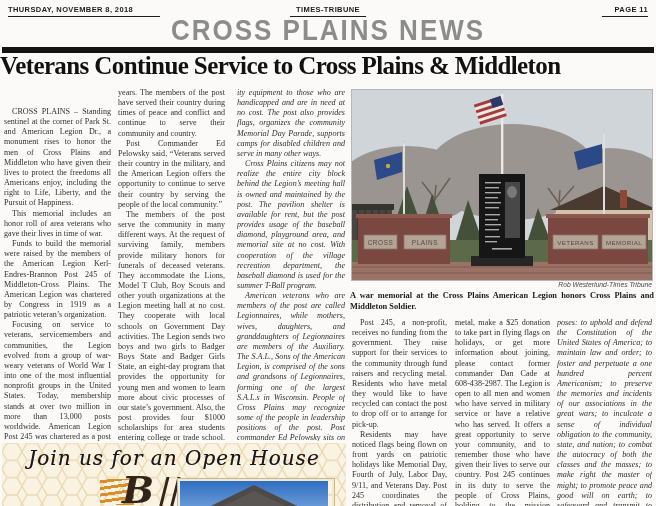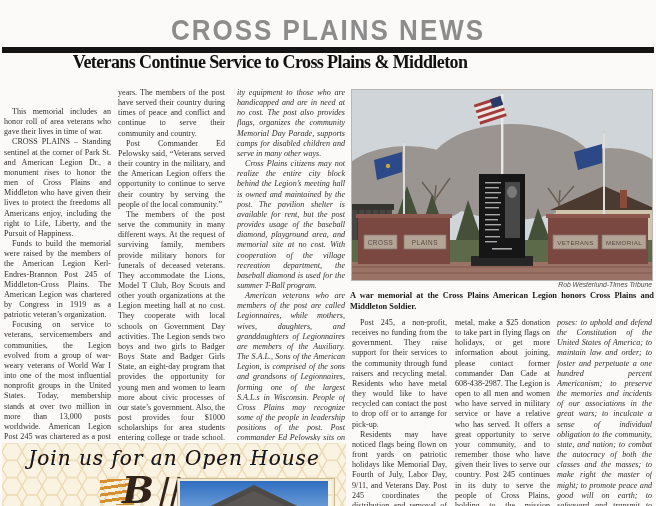--- a/index.html
+++ b/index.html
@@ -13,21 +13,21 @@
   .mh-date{position:absolute;left:8px;top:2px;border-bottom:1.6px solid #1c1c1c;padding:0 2px 2px 0;min-width:150px;}
   .mh-paper{position:absolute;left:50%;transform:translateX(-50%);top:2px;border-bottom:1.6px solid #1c1c1c;padding:0 6px 2px 6px;}
   .mh-page{position:absolute;right:8px;top:2px;border-bottom:1.6px solid #1c1c1c;padding:0 0 2px 6px;min-width:40px;text-align:right;}
 
   .banner{position:absolute;top:14px;left:0;width:656px;text-align:center;
           font-family:"Liberation Sans",sans-serif;font-weight:bold;font-size:26px;
           letter-spacing:2px;color:#8c8c8c;transform:scaleY(1.1);transform-origin:top;}
   .black-bar{position:absolute;top:47px;left:2px;width:652px;height:6px;background:#141414;}
 
   .headline{position:absolute;top:52px;left:0;width:540px;text-align:center;white-space:nowrap;
-            font-family:"Liberation Serif",serif;font-weight:bold;font-size:18px;letter-spacing:-.6px;color:#121110;}
+            font-family:"Liberation Serif",serif;font-weight:bold;font-size:25px;letter-spacing:-.6px;color:#121110;}
 
   
   .byline{position:absolute;left:4px;top:86px;width:107px;}
   .byline-name{display:block;font-family:"Liberation Sans",sans-serif;font-size:8.2px;font-weight:bold;
                border-bottom:1.3px solid #1c1c1c;padding-bottom:1px;}
   .byline-credit{display:block;text-align:right;font-style:italic;font-size:8px;padding-top:1px;}
 
   
   .col{position:absolute;font-size:8.1px;line-height:10.15px;text-align:justify;overflow:hidden;color:#33302d;}
   .col p{margin:0;}
@@ -61,30 +61,35 @@
   .ad-logo-strokes{position:absolute;left:62px;top:4px;width:20px;height:36px;
       border-left:3px solid #33241a;transform:skewX(-14deg);}
   .ad-logo-strokes:before{content:"";position:absolute;left:8px;top:0;height:36px;border-left:3px solid #33241a;}
   .ad-photo{position:absolute;right:12px;top:36px;width:152px;height:40px;border:2px solid #f2e9d4;box-shadow:0 0 0 1px #cbb98e;}
 </style>
 </head>
 <body>
 
 <div class="page">
 
+  <div class="masthead">
+    <span class="mh-date">THURSDAY, NOVEMBER 8, 2018</span>
+    <span class="mh-paper">TIMES-TRIBUNE</span>
+    <span class="mh-page">PAGE 11</span>
+  </div>
 
   <div class="banner">CROSS PLAINS NEWS</div>
   <div class="black-bar"></div>
 
   <div class="headline">Veterans Continue Service to Cross Plains &amp; Middleton</div>
 
 
   <div class="col" id="col0">
+      <p class="ind">CROSS PLAINS – Standing sentinel at the corner of Park St. and American Legion Dr., a monument rises to honor the men of Cross Plains and Middleton who have given their lives to protect the freedoms all Americans enjoy, including the right to Life, Liberty, and the Pursuit of Happiness.</p>
       <p class="ind">This memorial includes an honor roll of area veterans who gave their lives in time of war.</p>
-      <p class="ind">CROSS PLAINS – Standing sentinel at the corner of Park St. and American Legion Dr., a monument rises to honor the men of Cross Plains and Middleton who have given their lives to protect the freedoms all Americans enjoy, including the right to Life, Liberty, and the Pursuit of Happiness.</p>
       <p class="ind">Funds to build the memorial were raised by the members of the American Legion Kerl-Endres-Brannon Post 245 of Middleton-Cross Plains. The American Legion was chartered by Congress in 1919 as a patriotic veteran’s organization.</p>
       <p class="ind">Focusing on service to veterans, servicemembers and communities, the Legion evolved from a group of war-weary veterans of World War I into one of the most influential nonprofit groups in the United States. Today, membership stands at over two million in more than 13,000 posts worldwide. American Legion Post 245 was chartered as a post on February 3, 1928. Its members have been serving the Cross Plains area for the past 90</p>
     </div>
   <div class="col" id="col1">
       <p class="cont">years. The members of the post have served their country during times of peace and conflict and continue to serve their community and country.</p>
       <p class="ind">Post Commander Ed Pelowsky said, “Veterans served their country in the military, and the American Legion offers the opportunity to continue to serve their country by serving the people of the local community.”</p>
       <p class="ind">The members of the post serve the community in many different ways. At the request of surviving family, members provide military honors for funerals of deceased veterans. They accommodate the Lions, Model T Club, Boy Scouts and other youth organizations at the Legion meeting hall at no cost. They cooperate with local schools on Government Day activities. The Legion sends two boys and two girls to Badger Boys State and Badger Girls State, an eight-day program that provides the opportunity for young men and women to learn more about civic processes of our state’s government. Also, the post provides four $1000 scholarships for area students entering college or trade school. They care for the ill and homebound, provide funds for families in need, and provide accessibil-</p>
     </div>
   <div class="col" id="col2">
       <p class="cont">ity equipment to those who are handicapped and are in need at no cost. The post also provides flags, organizes the community Memorial Day Parade, supports camps for disabled children and serve in many other ways.</p>

